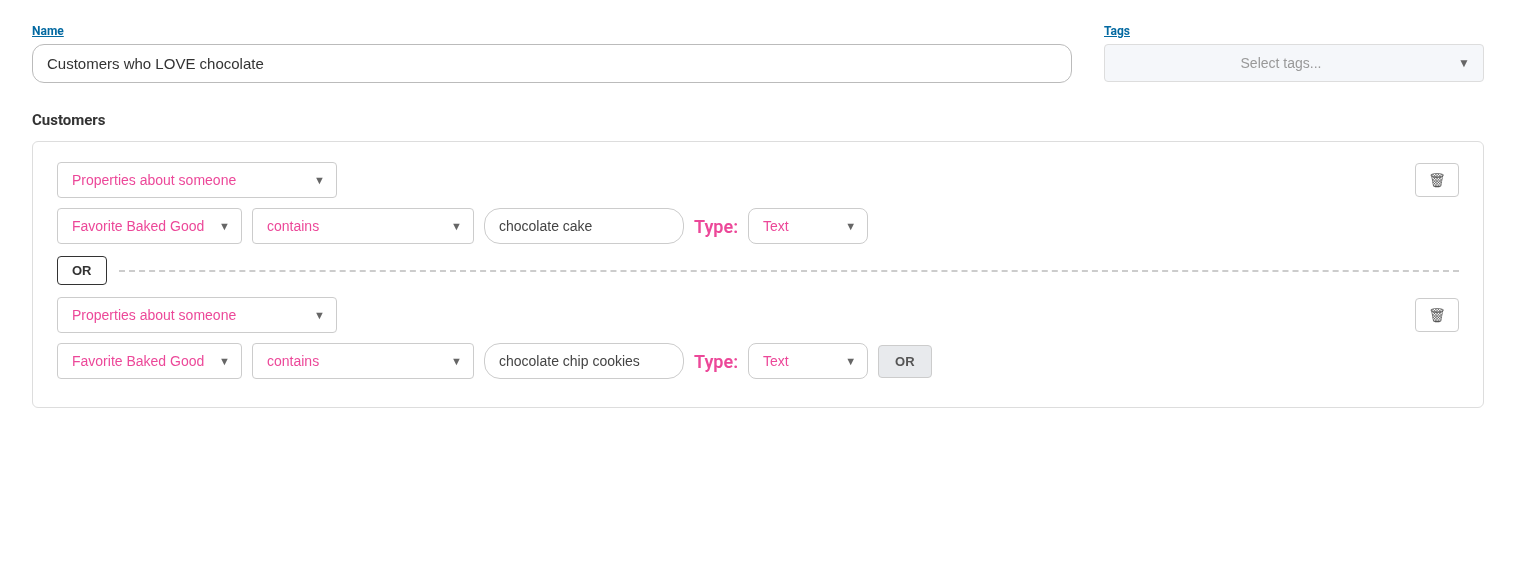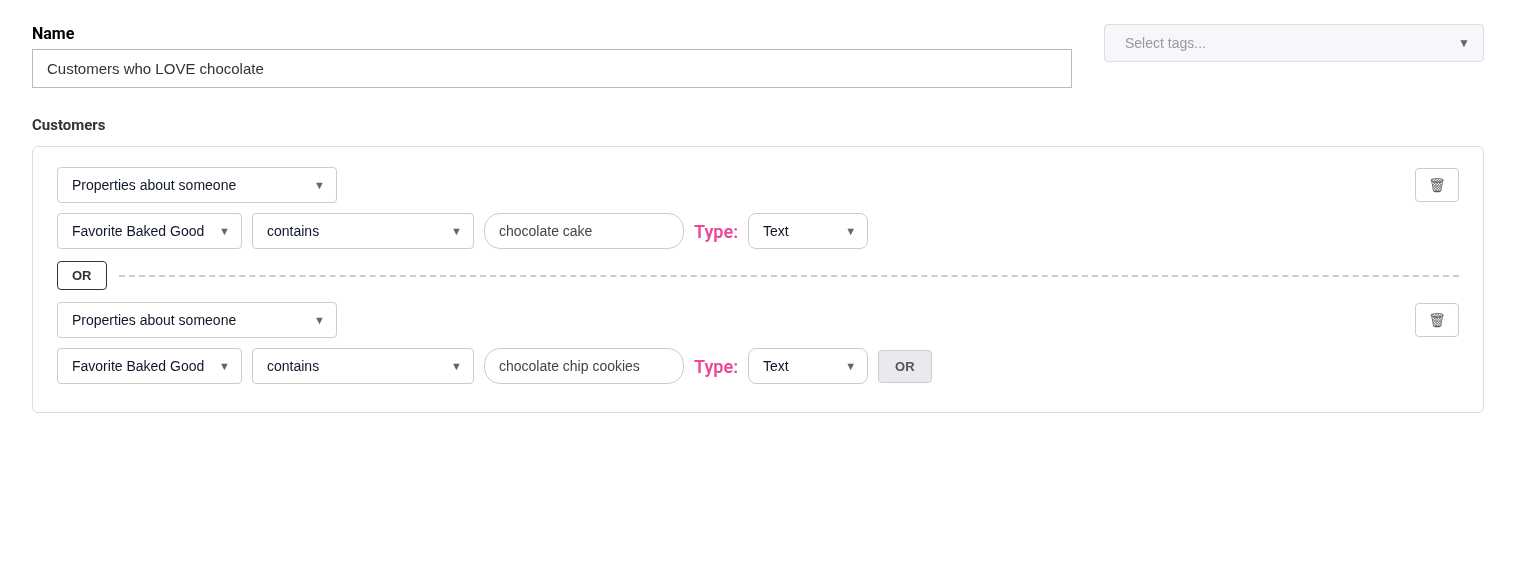--- a/index.html
+++ b/index.html
@@ -27,48 +27,50 @@
     .field-group.name-group {
       flex: 1;
     }
 
     .field-group.tags-group {
       width: 380px;
     }
 
     .field-label {
       font-weight: 700;
-      font-size: 16px;
-      color: #000000;
+      font-size: 12px;
+      color: #0369a1;
+      text-decoration: underline;
     }
 
     .name-input {
       width: 100%;
       padding: 10px 14px;
       border: 1.5px solid #bbb;
-      border-radius: 0;
+      border-radius: 12px;
       font-size: 15px;
       color: #333;
       outline: none;
     }
 
     .tags-select-wrapper {
       position: relative;
     }
 
     .tags-select-wrapper select {
       width: 100%;
-      padding: 10px 40px 10px 20px;
+      padding: 10px 40px 10px 14px;
       border: 1.5px solid #ddd;
       border-radius: 4px;
       font-size: 14px;
       color: #999;
       background: #f5f7fa;
       appearance: none;
       cursor: pointer;
+      text-align: center;
     }
 
     .tags-select-wrapper .chevron {
       position: absolute;
       right: 14px;
       top: 50%;
       transform: translateY(-50%);
       pointer-events: none;
       color: #666;
       font-size: 12px;
@@ -110,21 +112,21 @@
       position: relative;
       display: inline-block;
     }
 
     .dropdown-wrapper select {
       appearance: none;
       padding: 9px 36px 9px 14px;
       border: 1.5px solid #ccc;
       border-radius: 4px;
       font-size: 14px;
-      color: #0f172a;
+      color: #ec4899;
       background: #fff;
       cursor: pointer;
     }
 
     .dropdown-wrapper .chev {
       position: absolute;
       right: 12px;
       top: 50%;
       transform: translateY(-50%);
       pointer-events: none;
@@ -235,20 +237,21 @@
 </head>
 <body>
 
 <div class="top-row">
   <div class="field-group name-group">
     <label class="field-label">Name</label>
     <input type="text" class="name-input" value="Customers who LOVE chocolate" style="">
   </div>
 
   <div class="field-group tags-group">
+    <label class="field-label">Tags</label>
     <div class="tags-select-wrapper">
       <select>
         <option value="" disabled="" selected="">Select tags...</option>
       </select>
       <span class="chevron">▼</span>
     </div>
   </div>
 </div>
 
 <div class="definition-section">

